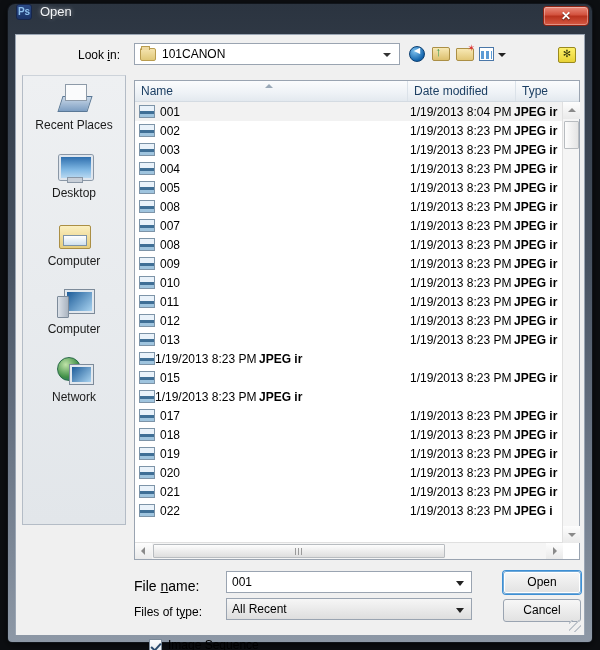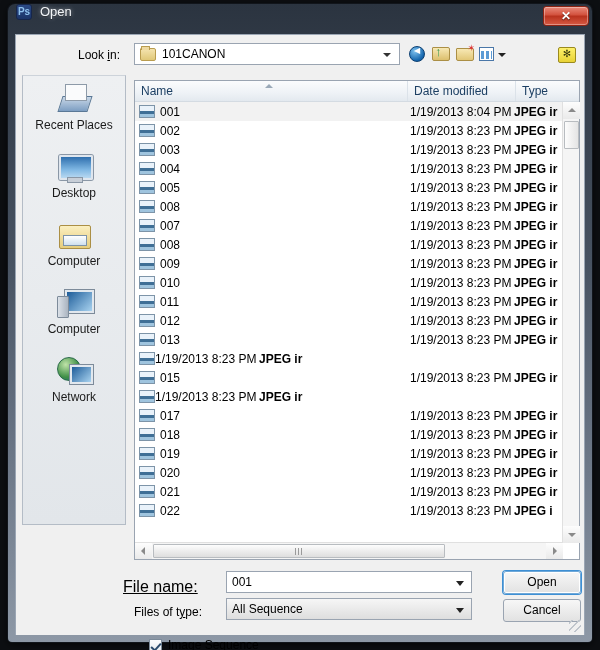--- a/index.html
+++ b/index.html
@@ -363,21 +363,21 @@
     border: 1px solid #b8bcc0; border-radius: 1px;
     cursor: pointer;
   }
   #h-thumb:after {
     content: ""; position: absolute; left: 50%; top: 3px;
     margin-left: -4px; width: 8px; height: 7px;
     background: repeating-linear-gradient(to right, #9a9a9a 0 1px, transparent 1px 3px);
   }
 
   
-  #form-filename-label { position: absolute; left: 107px; top: 543px; font-size: 16px; text-decoration: underline; }
+  #form-filename-label { position: absolute; left: 118px; top: 543px; font-size: 14px; }
   #form-filetype-label { position: absolute; left: 118px; top: 570px; font-size: 12px; }
   #form-filename-label u, #form-filetype-label u { text-decoration: underline; }
 
   #filename-combo {
     position: absolute; left: 210px; top: 536px;
     width: 246px; height: 22px;
     background: #fff; border: 1px solid #9aa4b1;
     cursor: text;
   }
   #filename-value {
@@ -659,21 +659,21 @@
     </div>
 
     <div id="form-filename-label"><span>File </span><u>n</u><span>ame:</span></div>
     <div id="filename-combo">
       <div id="filename-value">001</div>
       <div class="combo-arrow"></div>
     </div>
 
     <div id="form-filetype-label"><span>Files of t</span><u>y</u><span>pe:</span></div>
     <div id="filetype-combo">
-      <div id="filetype-value">All Sequence</div>
+      <div id="filetype-value">All Recent</div>
       <div class="combo-arrow"></div>
     </div>
 
     <div id="open-btn">Open</div>
     <div id="cancel-btn">Cancel</div>
 
     <div id="imgseq-row">
       <div id="imgseq-box"></div>
       <div id="imgseq-label">Image Sequence</div>
     </div>

